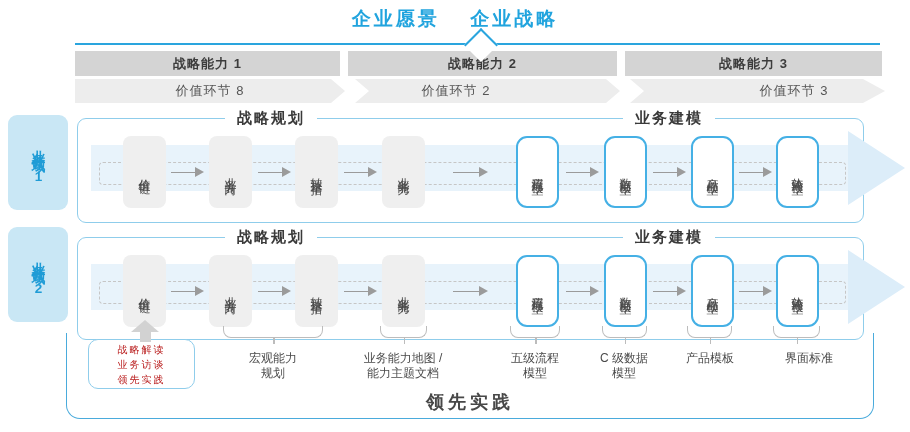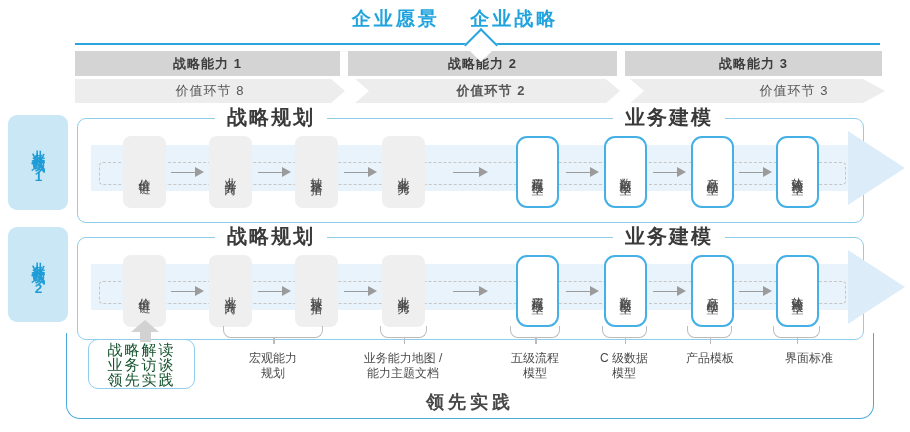--- a/index.html
+++ b/index.html
@@ -29,21 +29,21 @@
   
   .domain{position:absolute;left:8px;width:60px;background:#c9e7f5;border-radius:9px;
           display:flex;align-items:center;justify-content:center;z-index:3;}
   .domain span{writing-mode:vertical-rl;text-orientation:upright;font-size:13.5px;font-weight:bold;
                color:#1f9cd6;letter-spacing:3px;}
 
   
   .row{position:absolute;left:77px;width:785px;border:1px solid #8fcdeb;border-radius:9px;
        background:#fff;z-index:2;}
   .legend{position:absolute;top:0;transform:translate(-50%,-55%);background:#fff;padding:0 12px;
-          font-size:20px;font-weight:bold;color:#3a3a3a;letter-spacing:2px;white-space:nowrap;z-index:4;}
+          font-size:15px;font-weight:bold;color:#3a3a3a;letter-spacing:2px;white-space:nowrap;z-index:4;}
   .band{position:absolute;left:13px;top:26px;width:757px;height:46px;background:#e8f3fb;}
   .bandhead{position:absolute;left:770px;top:12px;width:57px;height:74px;background:#dcedf9;
             clip-path:polygon(0 0,100% 50%,0 100%);}
   .dashed{position:absolute;left:21px;top:43px;width:747px;height:23px;
           border:1px dashed #c6c6c6;border-radius:4px;box-sizing:border-box;}
   .fbox{position:absolute;top:17px;width:43px;height:72px;box-sizing:border-box;border-radius:8px;
         display:flex;align-items:center;justify-content:center;z-index:3;}
   .fbox.gray{background:#efefef;}
   .fbox.blue{background:#fff;border:2px solid #45b0e5;border-radius:11px;}
   .fbox span{writing-mode:vertical-rl;text-orientation:upright;font-size:12px;color:#4a4a4a;
@@ -62,21 +62,21 @@
   
   .bracket{position:absolute;top:326px;height:12px;box-sizing:border-box;
            border-left:1.5px solid #bcbcbc;border-right:1.5px solid #bcbcbc;border-bottom:1.5px solid #bcbcbc;
            border-radius:0 0 8px 8px;z-index:4;}
   .bracket::after{content:"";position:absolute;left:50%;bottom:-7px;width:1.5px;height:7px;background:#bcbcbc;}
   .note{position:absolute;top:351px;transform:translateX(-50%);text-align:center;font-size:12px;
         color:#4a4a4a;line-height:15px;white-space:pre-line;z-index:4;}
   .sources{position:absolute;left:88px;top:339px;width:107px;height:50px;box-sizing:border-box;
            border:1.5px solid #8fcdeb;border-radius:10px;background:#fff;z-index:4;
            display:flex;flex-direction:column;align-items:center;justify-content:center;}
-  .sources div{font-size:15px;color:#14532d;line-height:15px;letter-spacing:2px;}
+  .sources div{font-size:10px;color:#b91c1c;line-height:15px;letter-spacing:2px;}
   .uparrow-shaft{position:absolute;left:140px;top:331px;width:11px;height:11px;background:#d2d2d2;z-index:5;}
   .uparrow-head{position:absolute;left:131px;top:320px;width:0;height:0;z-index:5;
                 border-left:14px solid transparent;border-right:14px solid transparent;
                 border-bottom:12px solid #d2d2d2;}
 </style>
 </head>
 <body>
 
 <div class="canvas">
 
@@ -94,21 +94,21 @@
     <span>战略能力 2</span>
   </div>
   <div class="capbar" style="left:625px;width:257px;">
     <span>战略能力 3</span>
   </div>
 
   <div class="vband"></div>
   <div class="vchev" style="left:331px;"></div>
   <div class="vchev" style="left:606px;"></div>
   <div class="vlabel" style="left:210px;">价值环节 8</div>
-  <div class="vlabel" style="left:491px;font-weight:bold;">价值环节 2</div>
+  <div class="vlabel" style="left:456px;">价值环节 2</div>
   <div class="vlabel" style="left:750px;margin-left:44px;">价值环节 3</div>
 
   <div class="domain" style="top:115px;height:95px;">
     <span>业务领域 1</span>
   </div>
   <div class="domain" style="top:227px;height:95px;">
     <span>业务领域 2</span>
   </div>
 
   <div class="row" style="top:118px;height:103px;">

